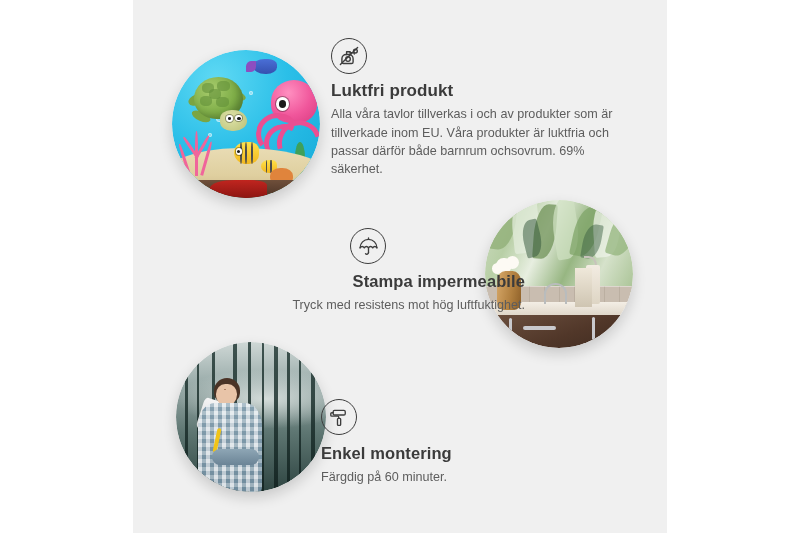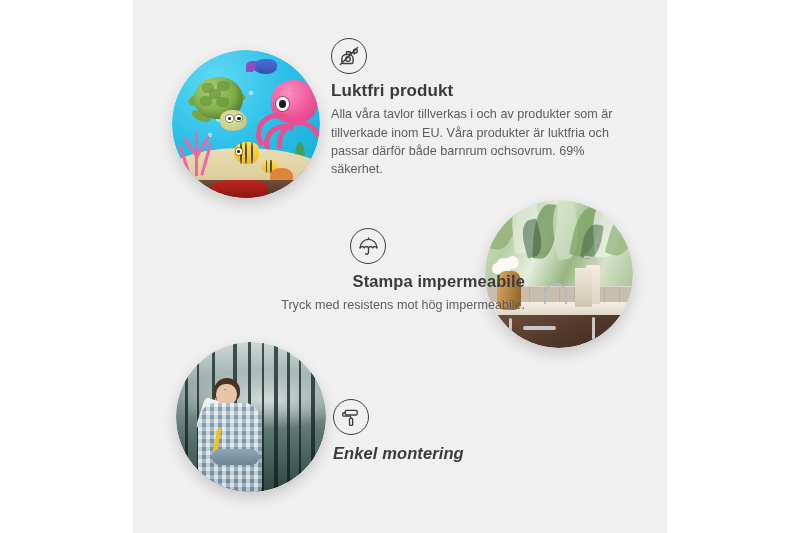--- a/index.html
+++ b/index.html
@@ -271,21 +271,21 @@
   }
 
   
   #feature-odorless { left: 198px; top: 38px; width: 300px; }
   #feature-odorless .f-title { font-size: 17px; }
   
   #feature-waterproof { left: 78px; top: 228px; width: 314px; text-align: right; }
   #feature-waterproof .icon-circle { margin: 0 auto; }
   #feature-waterproof .f-title { margin-top: 8px; }
   
-  #feature-install { left: 200px; top: 399px; width: 300px; font-style: italic; }
+  #feature-install { left: 188px; top: 399px; width: 300px; }
   #feature-install .f-title { margin-top: 9px; }
 
   svg { display: block; }
 </style>
 </head>
 <body>
 
 <div class="page">
   <div class="canvas">
 
@@ -455,30 +455,31 @@
           <svg width="23" height="23" viewBox="0 0 24 24" fill="none" stroke="#3d3d3d" stroke-width="1.4" stroke-linecap="round" stroke-linejoin="round">
             <path d="M3.2 13.4a8.8 8.8 0 0 1 17.6 0"></path>
             <path d="M3.2 13.4c1.1-1.9 3.3-1.9 4.4 0 1.1-1.9 3.3-1.9 4.4 0 1.1-1.9 3.3-1.9 4.4 0 1.1-1.9 3.3-1.9 4.4 0"></path>
             <line x1="12" y1="13.4" x2="12" y2="18.4"></line>
             <path d="M12 18.4a1.9 1.9 0 0 1-3.1 1.2"></path>
             <line x1="12" y1="3.1" x2="12" y2="4.6"></line>
           </svg>
         </span>
       </span>
       <div class="f-title">Stampa impermeabile</div>
-      <div class="f-body">Tryck med resistens mot hög impermeabile.</div>
+      <div class="f-body">Tryck med resistens mot hög luftfuktighet.</div>
     </div>
 
     <div class="feature" id="feature-install">
       <span class="icon-wrap">
         <span class="icon-circle">
           <svg width="23" height="23" viewBox="0 0 24 24" fill="none" stroke="#3d3d3d" stroke-width="1.4" stroke-linecap="round" stroke-linejoin="round">
             <rect x="5.4" y="4.6" width="12.6" height="4.8" rx="1.4"></rect>
             <path d="M5.4 7h-1.5a1 1 0 0 0-1 1v1.6a1 1 0 0 0 1 1h6.3a1 1 0 0 1 1 1v1.1"></path>
             <rect x="9.9" y="12.9" width="3.3" height="7.3" rx="0.9"></rect>
           </svg>
         </span>
       </span>
       <div class="f-title">Enkel montering</div>
+      <div class="f-body">Färgdig på 60 minuter.</div>
     </div>
 
   </div>
 </div>
 
 </body></html>

